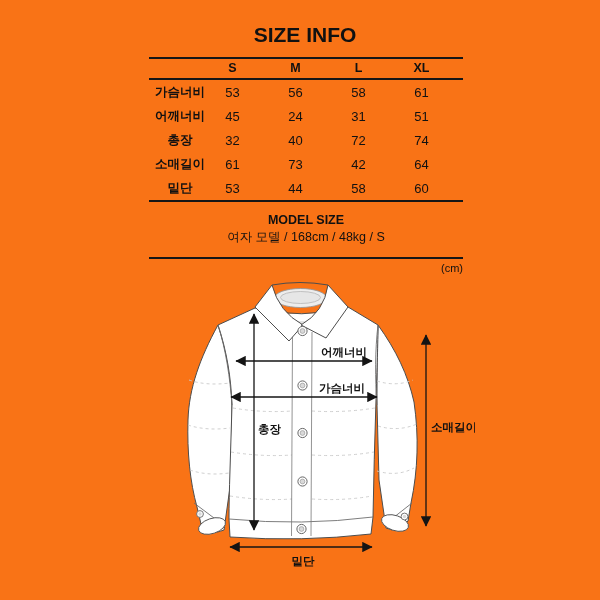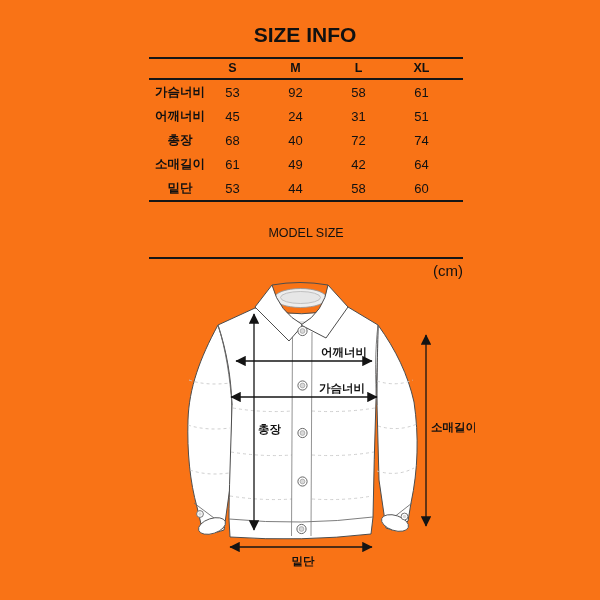--- a/index.html
+++ b/index.html
@@ -13,24 +13,24 @@
   .trow.head{height:19px;border-bottom:2px solid #161616;}
   .trow.data{height:24px;}
   .tcell{text-align:center;font-size:13px;line-height:1;}
   .tcell.lab{font-weight:700;font-size:12.5px;}
   .tcell.val{padding-right:20px;}
   .trow.head .tcell.val{font-weight:700;font-size:12.5px;}
   .size-table .tbody{border-bottom:2px solid #161616;}
   
   .model-block{position:absolute;left:149px;top:202px;width:314px;height:55px;
                border-bottom:2px solid #161616;text-align:center;}
-  .model-heading{margin-top:24px;font-size:12.5px;font-weight:400;line-height:14px;}
+  .model-heading{margin-top:11px;font-size:12.5px;font-weight:700;line-height:14px;}
   .model-line{font-size:12.5px;line-height:17px;}
   .model-line.first{margin-top:2px;}
-  .unit-note{position:absolute;left:149px;top:262px;width:314px;text-align:right;font-size:15px;}
+  .unit-note{position:absolute;left:149px;top:262px;width:314px;text-align:right;font-size:11px;}
   
   .diagram{position:absolute;left:125px;top:274px;width:350px;height:302px;}
   .jacket-line{fill:#ffffff;stroke:#4d4d4d;stroke-width:1;stroke-linejoin:round;}
   .seam{fill:none;stroke:#6e6e6e;stroke-width:0.9;}
   .quilt{fill:none;stroke:#c9c9c9;stroke-width:0.9;stroke-dasharray:3 3;}
   .measure{stroke:#141414;stroke-width:1.3;}
   .mlabel{font-size:11.5px;font-weight:600;fill:#111;}
 </style>
 </head>
 <body>
@@ -44,57 +44,58 @@
       <div class="tcell lab"></div>
       <div class="tcell val">S</div>
       <div class="tcell val">M</div>
       <div class="tcell val">L</div>
       <div class="tcell val">XL</div>
     </div>
     <div class="tbody">
       <div class="trow data">
         <div class="tcell lab">가슴너비</div>
         <div class="tcell val">53</div>
-        <div class="tcell val">92</div>
+        <div class="tcell val">56</div>
         <div class="tcell val">58</div>
         <div class="tcell val">61</div>
       </div>
       <div class="trow data">
         <div class="tcell lab">어깨너비</div>
         <div class="tcell val">45</div>
         <div class="tcell val">24</div>
         <div class="tcell val">31</div>
         <div class="tcell val">51</div>
       </div>
       <div class="trow data">
         <div class="tcell lab">총장</div>
-        <div class="tcell val">68</div>
+        <div class="tcell val">32</div>
         <div class="tcell val">40</div>
         <div class="tcell val">72</div>
         <div class="tcell val">74</div>
       </div>
       <div class="trow data">
         <div class="tcell lab">소매길이</div>
         <div class="tcell val">61</div>
-        <div class="tcell val">49</div>
+        <div class="tcell val">73</div>
         <div class="tcell val">42</div>
         <div class="tcell val">64</div>
       </div>
       <div class="trow data">
         <div class="tcell lab">밑단</div>
         <div class="tcell val">53</div>
         <div class="tcell val">44</div>
         <div class="tcell val">58</div>
         <div class="tcell val">60</div>
       </div>
     </div>
   </div>
 
   <div class="model-block">
     <div class="model-heading">MODEL SIZE</div>
+    <div class="model-line first">여자 모델 / 168cm / 48kg / S</div>
   </div>
   <div class="unit-note">(cm)</div>
 
   <svg class="diagram" viewBox="125 274 350 302" xmlns="http://www.w3.org/2000/svg">
     <defs>
       <marker id="ah" markerWidth="9" markerHeight="8" refX="7.5" refY="4" orient="auto-start-reverse">
         <path d="M0,0 L8,4 L0,8 Z" fill="#141414"></path>
       </marker>
     </defs>
 

